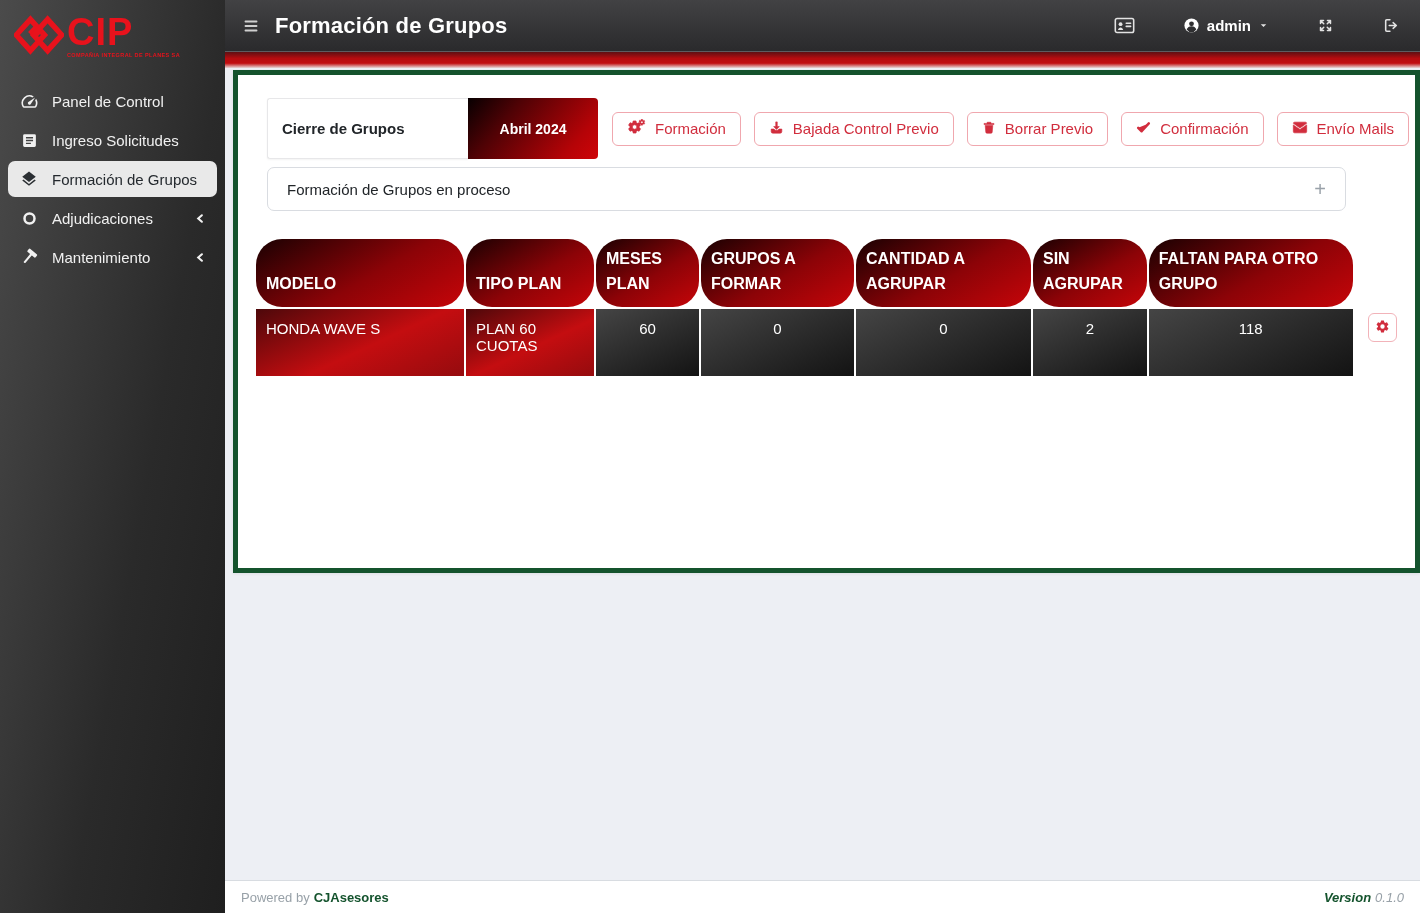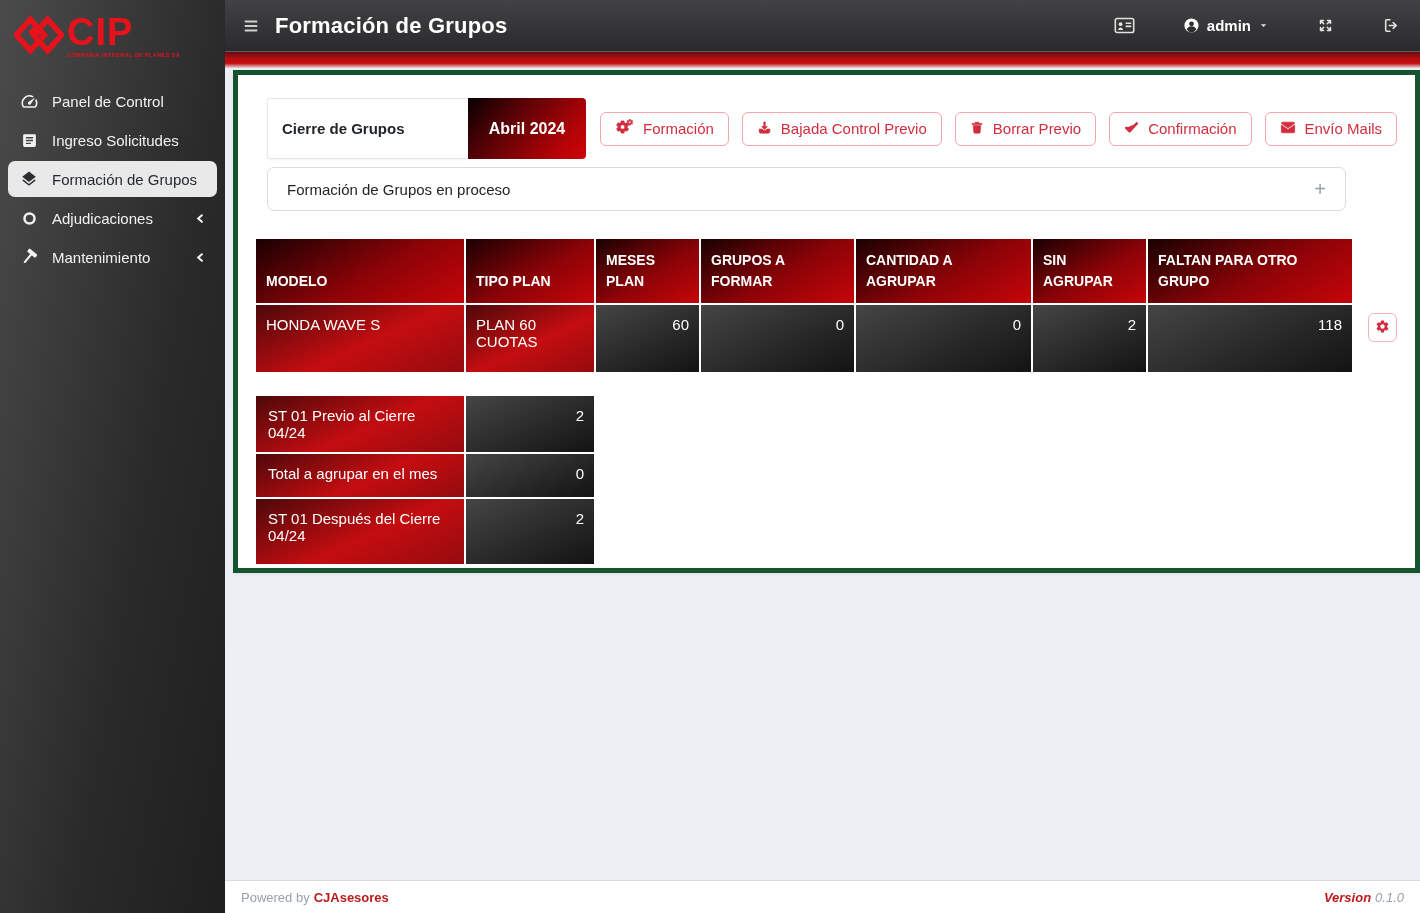--- a/index.html
+++ b/index.html
@@ -33,49 +33,49 @@
   .user-menu { display:flex; align-items:center; gap:7px; cursor:pointer; }
   .user-name { font-size:15px; font-weight:700; color:#fff; }
   .redbar { height:16px; flex-shrink:0; background:linear-gradient(180deg,#5f1013 0%,#b60d10 40%,#c10d10 70%,#e7d9d9 100%); }
 
   .content { flex:1; position:relative; background:#edeff4; }
   .card { position:relative; margin:2px 0 0 8px; width:calc(100% - 8px); height:503px; background:#fff; border:5px solid #14532d; box-shadow:0 1px 3px rgba(0,0,0,0.07); }
 
   
   .row1 { display:flex; align-items:center; margin:23px 0 0 29px; height:61px; }
   .tab-white { width:201px; height:61px; background:#fff; border:1px solid #e7e7e9; border-right:none; border-radius:3px 0 0 3px; display:flex; align-items:center; padding:0 14px; font-size:15px; font-weight:700; color:#212529; box-shadow:0 1px 2px rgba(0,0,0,0.05); }
-  .tab-red { width:118px; height:61px; border-radius:0 4px 4px 0; background:linear-gradient(130deg,#070001 0%,#4e0205 30%,#b50307 80%,#cf0408 100%); color:#fff; font-size:16px; font-weight:700; display:flex; align-items:center; justify-content:center; cursor:pointer; }
+  .tab-red { width:130px; height:61px; border-radius:0 4px 4px 0; background:linear-gradient(130deg,#070001 0%,#4e0205 30%,#b50307 80%,#cf0408 100%); color:#fff; font-size:14px; font-weight:700; display:flex; align-items:center; justify-content:center; cursor:pointer; }
   .btns { display:flex; align-items:center; gap:13px; margin-left:14px; }
   .btn { display:inline-flex; align-items:center; gap:9px; height:34px; padding:0 14px; background:#fff; border:1px solid #f0a7ae; border-radius:6px; color:#d12d3d; font-size:15px; font-family:inherit; cursor:pointer; white-space:nowrap; }
   .btn svg { fill:#d12d3d; stroke:#d12d3d; }
 
   
   .panel { margin:8px 0 0 29px; width:1079px; height:44px; border:1px solid #d9dce1; border-radius:7px; display:flex; align-items:center; padding:0 19px; font-size:15px; color:#212529; cursor:pointer;gap:42px; }
   .panel-plus { margin-left:auto; color:#99a1a9; font-size:20px; font-weight:400; line-height:1; }
 
   
   table { border-collapse:separate; border-spacing:2px; }
   th, td { color:#fff; }
-  th { font-size:14px; font-weight:700; text-align:left; vertical-align:bottom; padding:8px 24px 10px 10px; line-height:1.55; background:linear-gradient(150deg,#1a0102 0%,#8c0307 55%,#c60509 100%); }
+  th { font-size:16px; font-weight:700; text-align:left; vertical-align:bottom; padding:8px 24px 10px 10px; line-height:1.55; background:linear-gradient(150deg,#1a0102 0%,#8c0307 55%,#c60509 100%);border-radius:26px; }
   td { font-size:15px; vertical-align:top; padding:11px 10px;margin-left:33px; }
   td.redcell { background:linear-gradient(155deg,#4d080a 0%,#c40d10 55%,#950b0e 100%); }
-  td.darkcell { background:linear-gradient(155deg,#454545 0%,#131313 100%); text-align:right; }
+  td.darkcell { background:linear-gradient(155deg,#454545 0%,#131313 100%); text-align:center; }
   .main-table { margin:26px 0 0 16px; }
   .main-table tr.head { height:64px; }
   .main-table tr.data { height:67px; }
   .summary-table { margin:20px 0 0 16px; }
   .summary-table td.redcell { padding-left:12px; }
   .sum-r1 { height:45px; } .sum-r2 { height:43px; } .sum-r3 { height:65px; }
 
   .gear-btn { position:absolute; left:1130px; top:238px; width:29px; height:29px; background:#fff; border:1px solid #f2b3b9; border-radius:6px; display:flex; align-items:center; justify-content:center; cursor:pointer; }
   .gear-btn svg { fill:#d12d3d; }
 
   
   .footer { height:25px; flex-shrink:0; background:#fff; border-top:1px solid #d8dce1; display:flex; align-items:center; padding:16px 16px; font-size:13px; color:#98a1a8; }
-  .footer b { color:#b91c1c; margin-left:4px; }
+  .footer b { color:#14532d; margin-left:4px; }
   .footer-right { margin-left:auto;font-style:italic; }
   .footer-right b { margin:0 4px 0 0; }
 </style>
 </head>
 <body>
 
 <aside class="sidebar">
   <div class="logo">
     <span class="logo-mark">
       <svg width="50" height="42" viewBox="0 0 64 46">
@@ -304,40 +304,20 @@
         </table>
 
       <button class="gear-btn">
         <span>
           <svg width="15" height="15" viewBox="0 0 24 24">
               <path d="M19.14 12.94a7.07 7.07 0 0 0 .06-.94 7.07 7.07 0 0 0-.06-.94l2.03-1.58a.5.5 0 0 0 .12-.64l-1.92-3.32a.5.5 0 0 0-.61-.22l-2.39.96a7.3 7.3 0 0 0-1.62-.94l-.36-2.54a.5.5 0 0 0-.5-.42h-3.84a.5.5 0 0 0-.5.42l-.36 2.54c-.59.24-1.13.56-1.62.94l-2.39-.96a.5.5 0 0 0-.61.22L2.65 8.84a.5.5 0 0 0 .12.64l2.03 1.58a7.07 7.07 0 0 0 0 1.88l-2.03 1.58a.5.5 0 0 0-.12.64l1.92 3.32c.13.23.4.32.61.22l2.39-.96c.49.38 1.03.7 1.62.94l.36 2.54c.04.24.25.42.5.42h3.84a.5.5 0 0 0 .5-.42l.36-2.54c.59-.24 1.13-.56 1.62-.94l2.39.96c.22.09.48 0 .61-.22l1.92-3.32a.5.5 0 0 0-.12-.64l-2.03-1.58zM12 15.5A3.5 3.5 0 1 1 12 8.5a3.5 3.5 0 0 1 0 7z"></path>
             </svg>
         </span>
       </button>
 
-      <table class="summary-table">
-        <colgroup>
-            <col style="width:208px">
-            <col style="width:128px">
-          </colgroup>
-        <tbody>
-            <tr class="sum-r1">
-          <td class="redcell">ST 01 Previo al Cierre 04/24</td>
-          <td class="darkcell">2</td>
-        </tr>
-        <tr class="sum-r2">
-          <td class="redcell">Total a agrupar en el mes</td>
-          <td class="darkcell">0</td>
-        </tr>
-        <tr class="sum-r3">
-          <td class="redcell">ST 01 Después del Cierre 04/24</td>
-          <td class="darkcell">2</td>
-        </tr>
-      </tbody>
-        </table>
 
     </div>
   </div>
 
   <footer class="footer">
     <span>Powered by</span>
     <b>CJAsesores</b>
     <span class="footer-right">
       <b>Version</b><span>0.1.0</span>
     </span>

